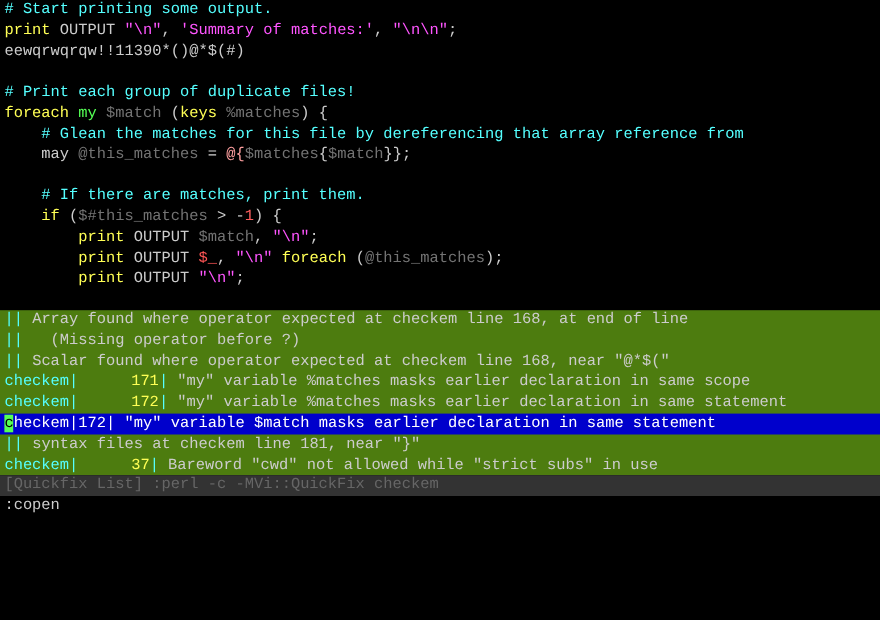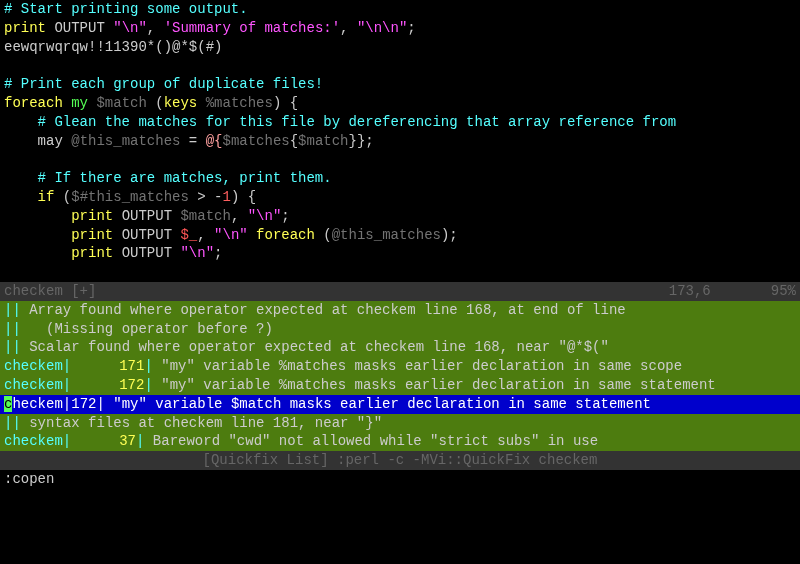--- a/index.html
+++ b/index.html
@@ -48,21 +48,20 @@
   .statusline .left  { flex: 1 1 auto; }
   .statusline .mid   { flex: 0 0 auto; margin-right: 60px; }
   .statusline .right { flex: 0 0 auto; }
 
   .statusline2 {
     background: #333;
     color: #666;
     height: 18.8px;
     padding: 0 4px;
     white-space: pre;
-    text-align: center;
   }
 
   .qf-area {
     background: #4d7c0f;
   }
   .qf-line {
     white-space: pre;
     padding: 0 4px;
     height: 18.8px;
     color: #ccc;
@@ -128,25 +127,20 @@
     <div class="line"><span class="normal">    </span><span class="statement">if</span><span class="normal"> (</span><span class="ident">$#this_matches</span><span class="normal"> &gt; -</span><span class="number">1</span><span class="normal">) {</span></div>
 
     <div class="line"><span class="normal">        </span><span class="statement">print</span><span class="normal"> OUTPUT </span><span class="ident">$match</span><span class="normal">, </span><span class="string">"\n"</span><span class="normal">;</span></div>
 
     <div class="line"><span class="normal">        </span><span class="statement">print</span><span class="normal"> OUTPUT </span><span class="perlvar">$_</span><span class="normal">, </span><span class="string">"\n"</span><span class="normal"> </span><span class="statement">foreach</span><span class="normal"> (</span><span class="ident">@this_matches</span><span class="normal">);</span></div>
 
     <div class="line"><span class="normal">        </span><span class="statement">print</span><span class="normal"> OUTPUT </span><span class="string">"\n"</span><span class="normal">;</span></div>
 
   </div>
 
-  <div class="statusline">
-    <span class="left">checkem [+]</span>
-    <span class="mid">173,6</span>
-    <span class="right">95%</span>
-  </div>
 
   <div class="qf-area" id="qf-area">
       <div class="qf-line"><span class="qf-sep">||</span><span class="qf-msg"> Array found where operator expected at checkem line 168, at end of line</span></div>
       <div class="qf-line"><span class="qf-sep">||</span><span class="qf-msg">   (Missing operator before ?)</span></div>
       <div class="qf-line"><span class="qf-sep">||</span><span class="qf-msg"> Scalar found where operator expected at checkem line 168, near "@*$("</span></div>
       <div class="qf-line"><span class="qf-file">checkem</span><span class="qf-sep">|</span><span class="qf-linenr">171</span><span class="qf-sep">|</span><span class="qf-msg"> "my" variable %matches masks earlier declaration in same scope</span></div>
       <div class="qf-line"><span class="qf-file">checkem</span><span class="qf-sep">|</span><span class="qf-linenr">172</span><span class="qf-sep">|</span><span class="qf-msg"> "my" variable %matches masks earlier declaration in same statement</span></div>
       <div class="qf-sel"><span class="cursor">c</span><span>heckem</span><span>|</span><span>172</span><span>|</span><span> "my" variable $match masks earlier declaration in same statement</span></div>
       <div class="qf-line"><span class="qf-sep">||</span><span class="qf-msg"> syntax files at checkem line 181, near "}"</span></div>
       <div class="qf-line"><span class="qf-file">checkem</span><span class="qf-sep">|</span><span class="qf-linenr">37</span><span class="qf-sep">|</span><span class="qf-msg"> Bareword "cwd" not allowed while "strict subs" in use</span></div>

